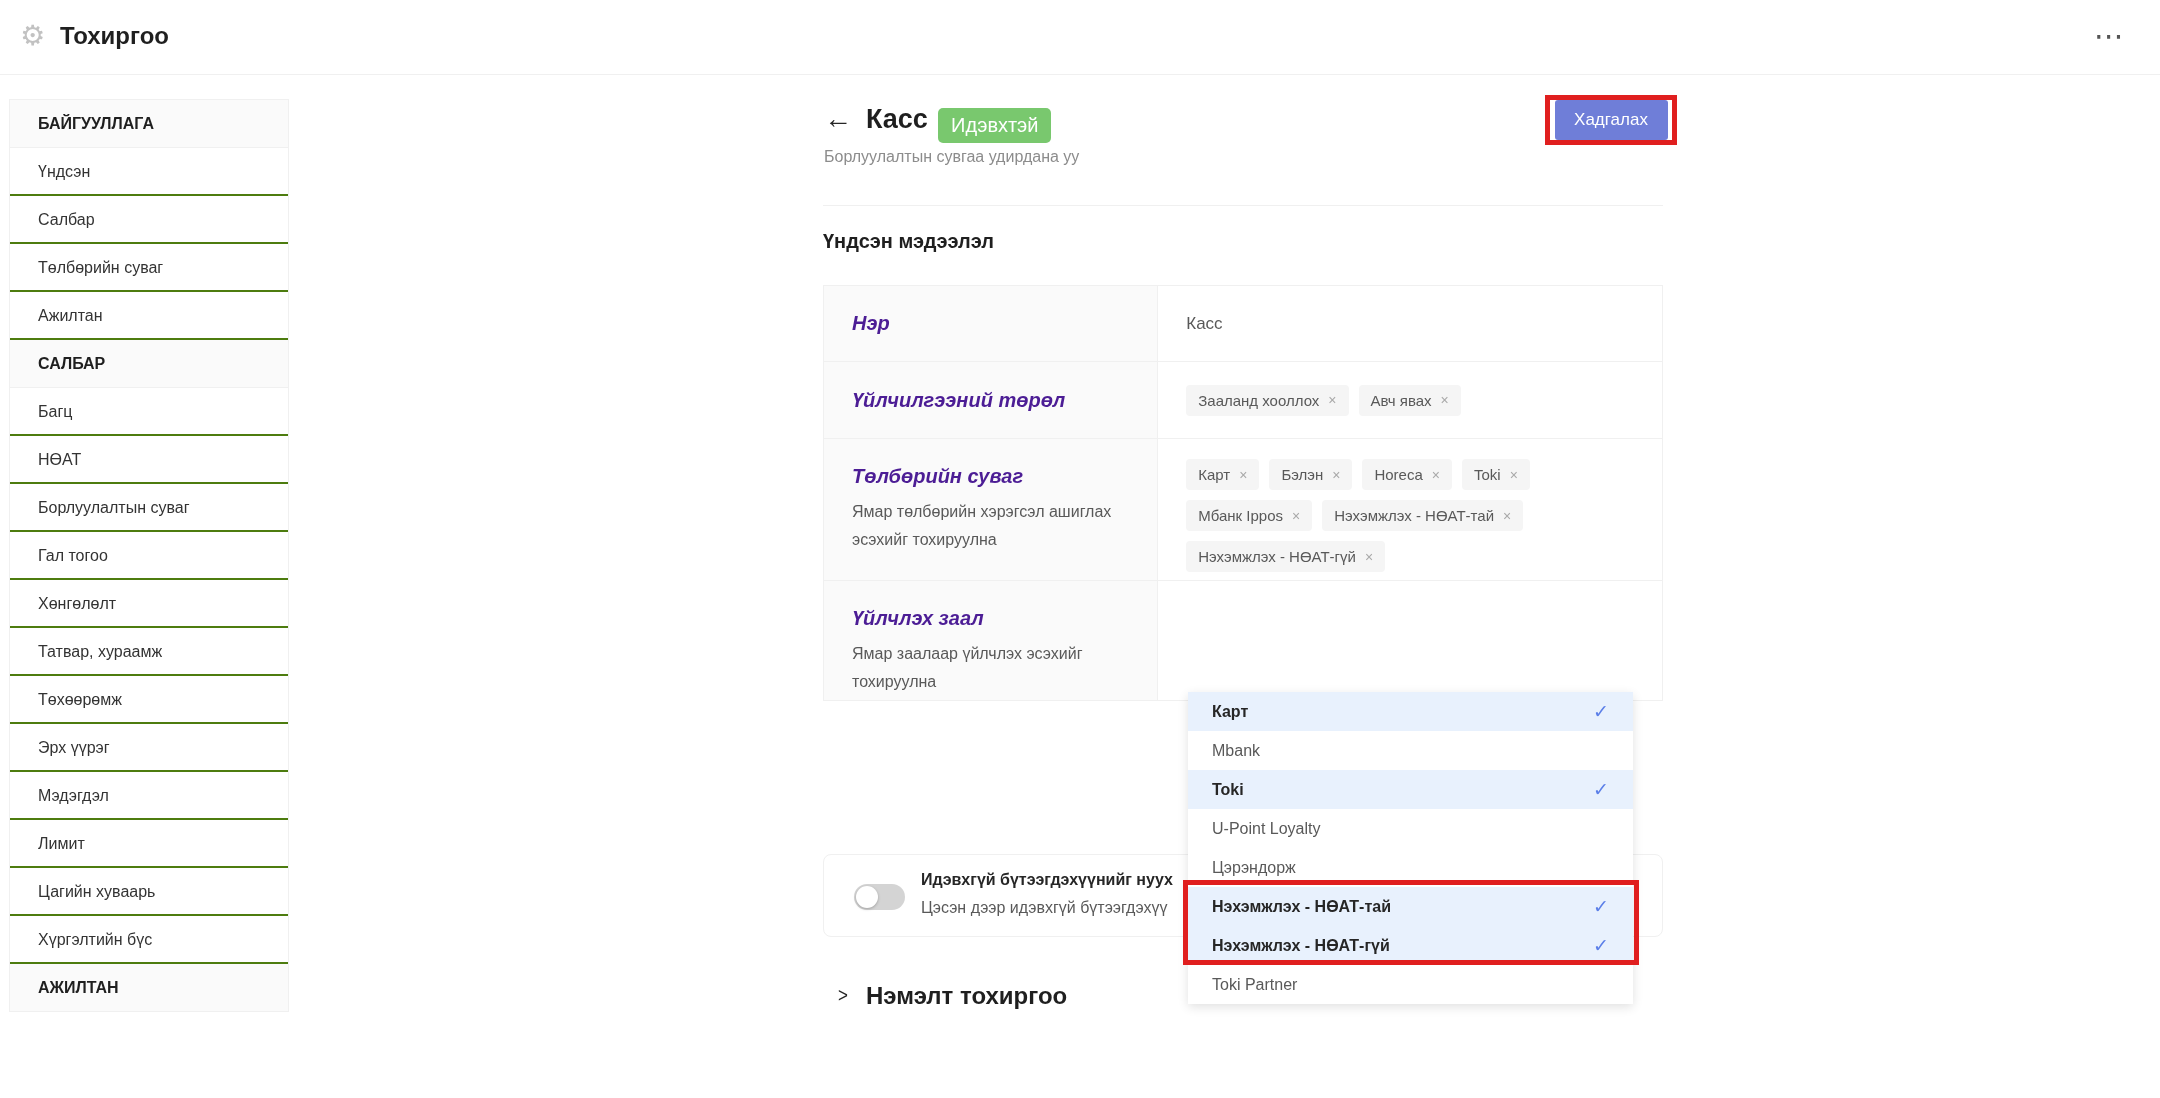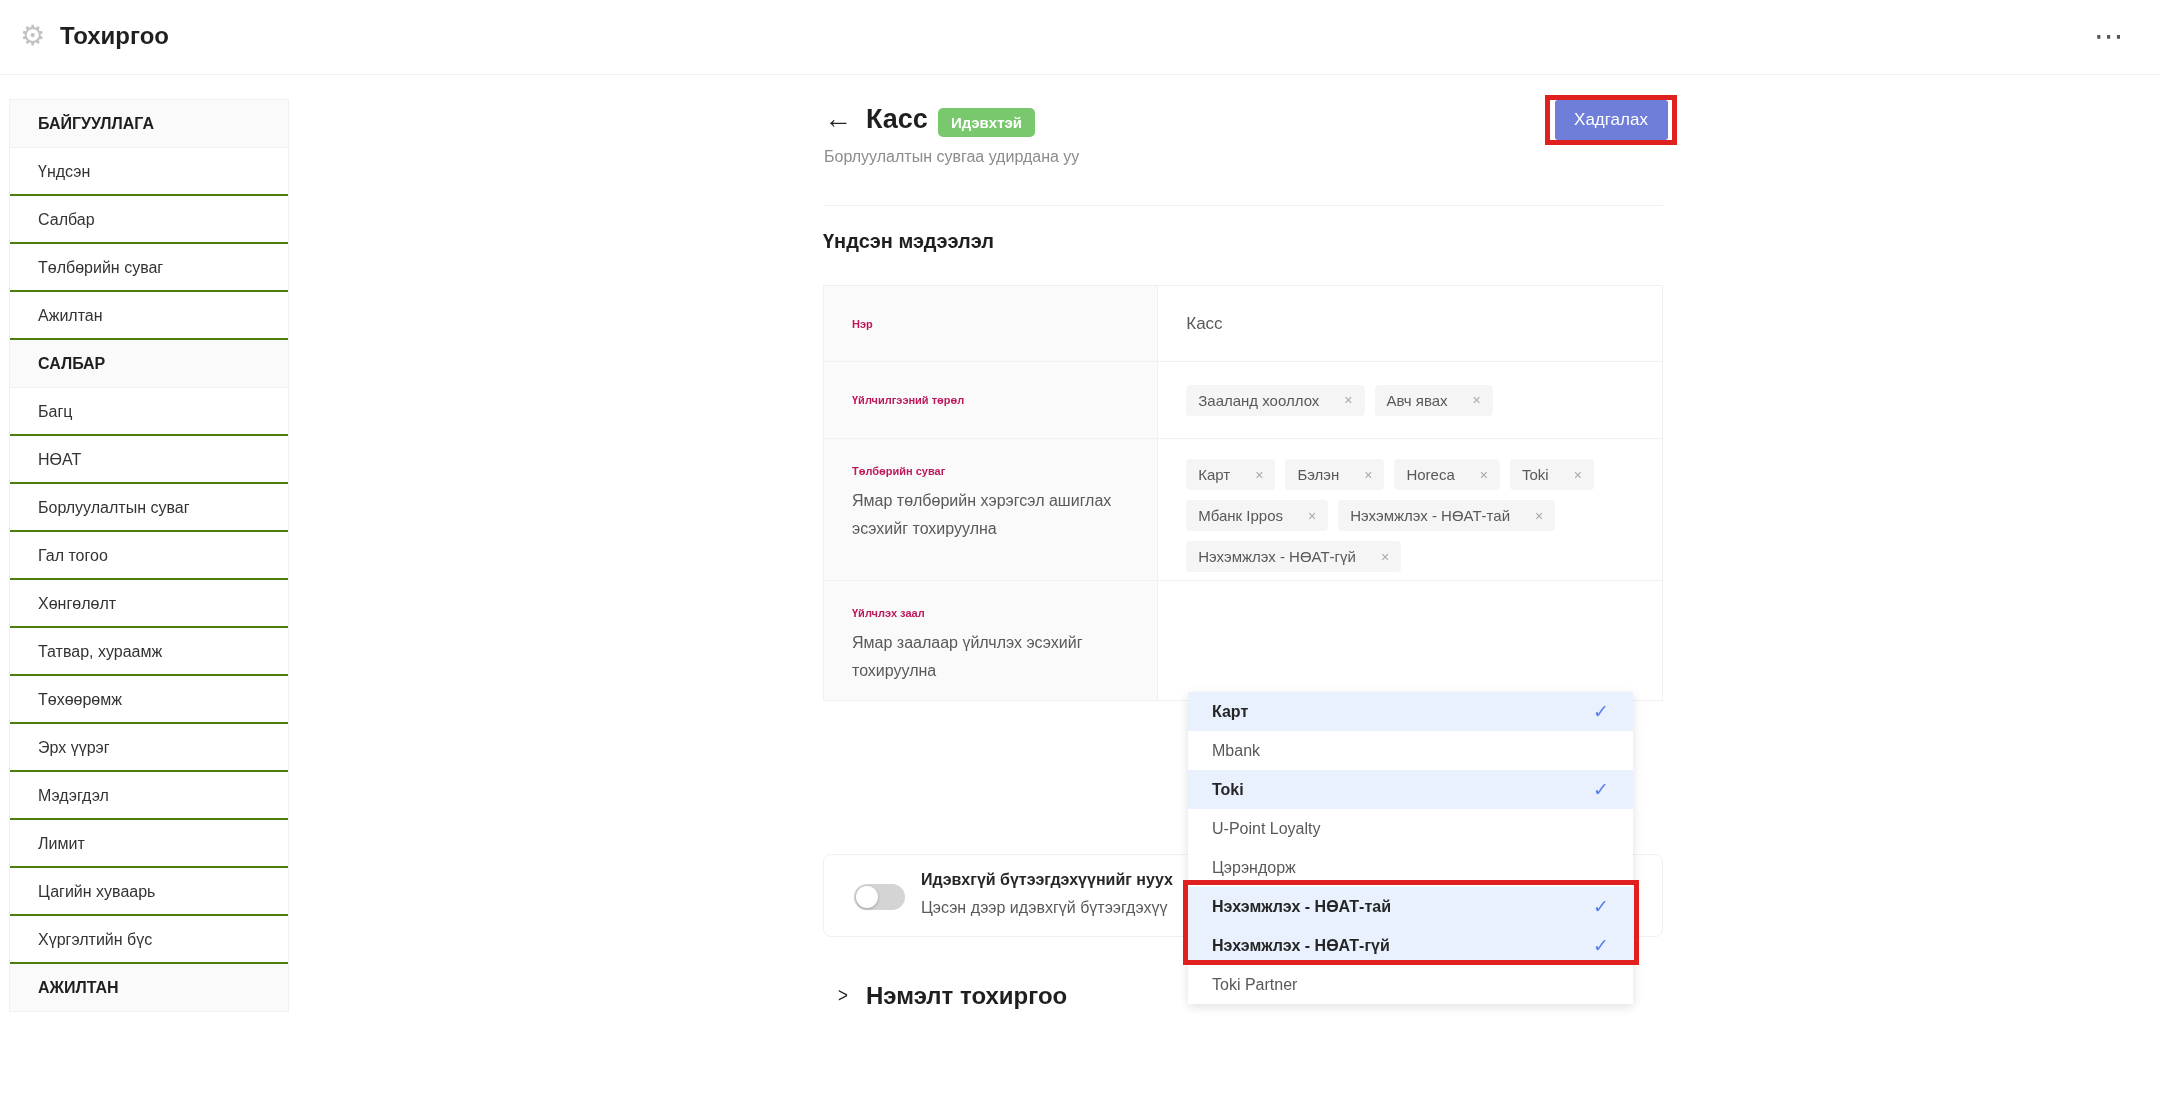--- a/index.html
+++ b/index.html
@@ -14,38 +14,38 @@
   .more { position:absolute; right:34px; top:18px; font-size:30px; color:#555; letter-spacing:2px; cursor:pointer; }
 
   
   .sidebar { position:absolute; left:9px; top:99px; width:280px; border:1px solid #f0f0f0; border-bottom:none; background:#fff; }
   .s-sec { height:48px; line-height:48px; padding-left:28px; background:#fafafa; font-weight:bold; font-size:16px; color:#1f1f1f; border-bottom:1px solid #f0f0f0; }
   .s-item { height:48px; line-height:48px; padding-left:28px; background:#fff; font-size:16px; color:#333; border-bottom:2px solid #4d7c0f; cursor:pointer; }
 
   
   .back { position:absolute; left:824px; top:103px; font-size:28px; color:#262626; cursor:pointer; }
   .ptitle { position:absolute; left:866px; top:104px; font-size:27px; font-weight:bold; color:#1f1f1f; }
-  .badge { position:absolute; left:938px; top:108px; background:#79c86e; color:#fff; font-size:15px; padding:6px 13px; border-radius:5px;font-weight:bold; }
+  .badge { position:absolute; left:938px; top:108px; background:#79c86e; color:#fff; font-size:20px; padding:6px 13px; border-radius:5px; }
   .psub { position:absolute; left:824px; top:148px; font-size:16px; color:#8c8c8c; }
   .save-annot { position:absolute; left:1545px; top:95px; width:132px; height:50px; border:5px solid #e01f1f; z-index:60; display:flex; align-items:center; justify-content:center; background:#fff; }
   .save-btn { width:113px; height:40px; background:#6f7ed8; border:none; border-radius:3px; color:#fff; font-size:17px; font-family:inherit; cursor:pointer; }
   .divider { position:absolute; left:823px; top:205px; width:840px; height:1px; background:#f0f0f0; }
   .h2 { position:absolute; left:823px; top:230px; font-size:20px; font-weight:bold; color:#1f1f1f; }
 
   
   .ftable { position:absolute; left:823px; top:285px; width:840px; border:1px solid #f0f0f0; border-bottom:none; }
   .frow { display:flex; border-bottom:1px solid #f0f0f0; }
   .cell-l { width:335px; background:#fafafa; border-right:1px solid #f0f0f0; padding:26px 28px; }
   .cell-r { width:505px; background:#fff; padding:26px 28px; position:relative; }
-  .flabel { font-size:11px; font-weight:bold; color:#be185d; }
+  .flabel { font-size:20px; font-weight:bold; color:#4c1d95;font-style:italic; }
   .fdesc { font-size:16px; color:#595959; margin-top:10px; line-height:1.75; }
   .fvalue { font-size:17px; color:#595959; }
   .vcenter { display:flex; align-items:center; }
   .tags { display:flex; flex-wrap:wrap; gap:10px; }
-  .tag { display:inline-flex; align-items:center; background:#f5f5f5; border-radius:4px; padding:7px 12px; font-size:15px; color:#595959; white-space:nowrap; cursor:default;gap:16px; }
+  .tag { display:inline-flex; align-items:center; background:#f5f5f5; border-radius:4px; padding:7px 12px; font-size:15px; color:#595959; white-space:nowrap; cursor:default; }
   .tag-x { margin-left:9px; color:#a8a8a8; font-size:14px; cursor:pointer; }
   .chev { position:absolute; right:24px; top:50%; transform:translateY(-60%); color:#c9c9c9; font-size:22px; }
 
   
   .tcard { position:absolute; left:823px; top:854px; width:840px; height:83px; border:1px solid #f0f0f0; border-radius:8px; background:#fff; z-index:1; }
   .toggle { position:absolute; left:30px; top:29px; width:51px; height:26px; background:#d4d4d4; border-radius:13px; cursor:pointer; }
   .knob { position:absolute; left:2px; top:2px; width:22px; height:22px; background:#fff; border-radius:50%; box-shadow:0 1px 3px rgba(0,0,0,.25); }
   .ttitle { position:absolute; left:97px; top:16px; font-size:16px; font-weight:bold; color:#262626; white-space:nowrap; }
   .tdesc { position:absolute; left:97px; top:44px; font-size:16px; color:#595959; white-space:nowrap; }
 

